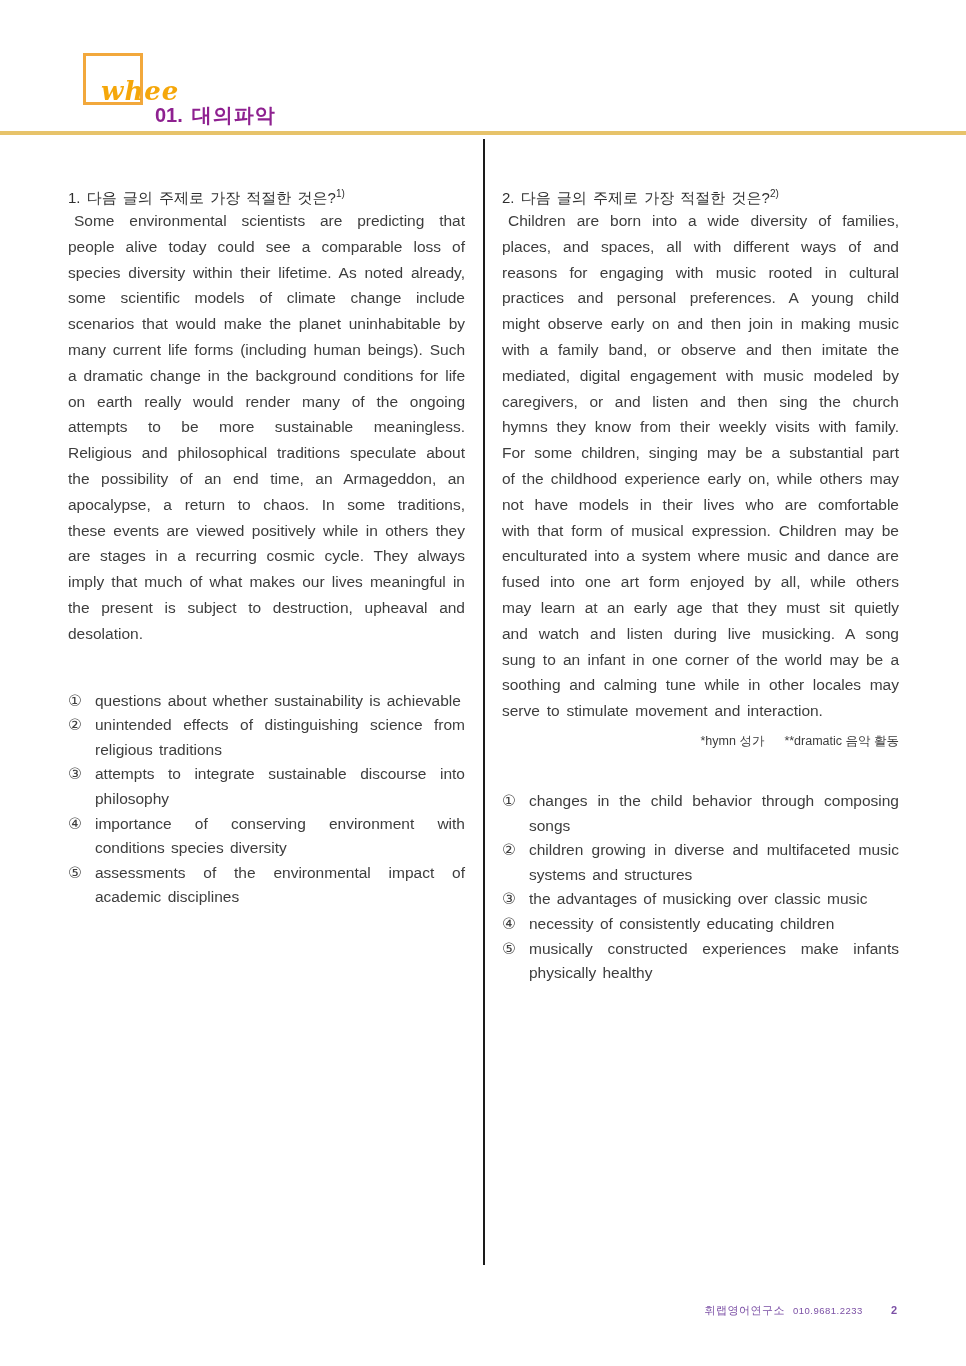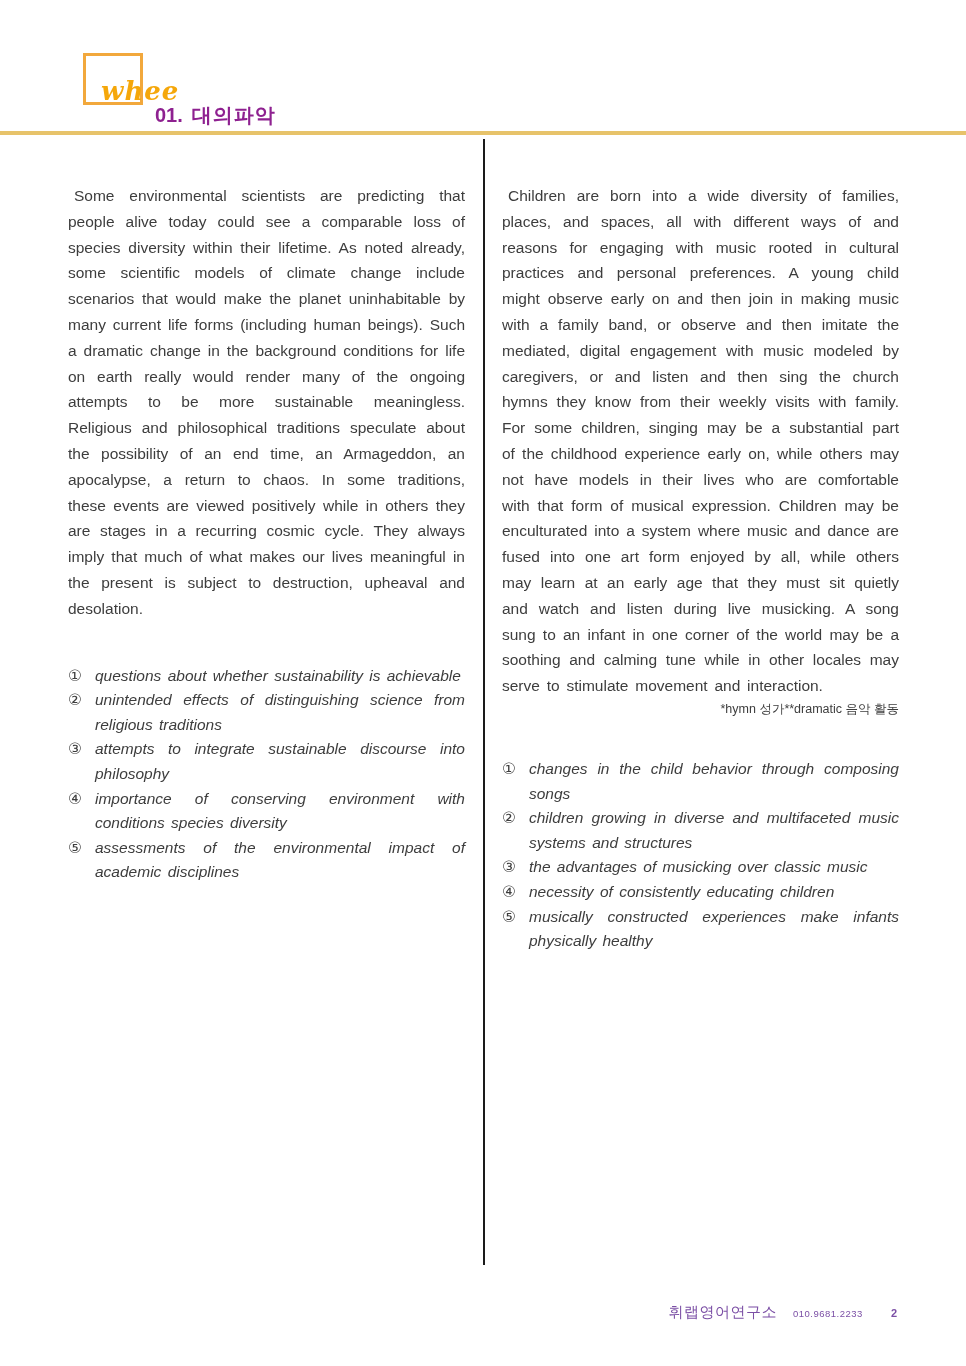--- a/index.html
+++ b/index.html
@@ -54,53 +54,54 @@
   }
   .q-header sup { font-size:10px; vertical-align:super; }
   .passage {
     font-size:15.5px; line-height:25.8px;
     text-align:justify; text-align-last:left;
     word-spacing:2.5px;
     text-indent:6px;
     color:var(--body_text,#3d3d3d);
   }
   .glossary {
-    margin-top:2px;
-    display:flex; justify-content:flex-end; 
+    margin-top:9px;
+    display:flex; justify-content:flex-end; gap:20px;
     font-size:12.5px; line-height:17px;
     color:var(--body_text,#3d3d3d);
   }
   .options { list-style:none; margin-top:42px; }
   .col-right .options { margin-top:39px; }
   .options li { display:flex; font-size:15.5px; line-height:24.6px; }
   .options .marker { flex:0 0 27px; width:27px; }
   .options .opt-text {
-    flex:1; text-align:justify; text-align-last:left; word-spacing:2px;font-style:italic;
+    flex:1; text-align:justify; text-align-last:left; word-spacing:2px;
   }
   
   .footer {
     position:absolute; top:1303px; left:0; width:897px;
     display:flex; justify-content:flex-end; align-items:baseline;
     color:var(--footer_purple,#7B4FA5);
   }
-  .footer .brand { font-size:15px; letter-spacing:0.5px; }
-  .footer .phone { font-size:9.5px; margin-left:16px; letter-spacing:0.5px; }
+  .footer .brand { font-size:11px; letter-spacing:0.5px; }
+  .footer .phone { font-size:9.5px; margin-left:8px; letter-spacing:0.5px; }
   .footer .pagenum { font-size:11px; font-weight:bold; margin-left:28px; }
 </style>
 </head>
 <body>
 
 <div class="logo-box"></div>
 <div class="logo-text">whee</div>
 <div class="chapter"><span class="chapter-num">01.</span><span class="chapter-title">대의파악</span></div>
 <div class="header-rule"></div>
 
 <div class="column-divider"></div>
 
 <section class="col col-left">
+  <div class="q-header"><span>1.</span>&nbsp;<span>다음 글의 주제로 가장 적절한 것은?</span><sup>1)</sup></div>
 
   <p class="passage">Some environmental scientists are predicting that people alive today could see a comparable loss of species diversity within their lifetime. As noted already, some scientific models of climate change include scenarios that would make the planet uninhabitable by many current life forms (including human beings). Such a dramatic change in the background conditions for life on earth really would render many of the ongoing attempts to be more sustainable meaningless. Religious and philosophical traditions speculate about the possibility of an end time, an Armageddon, an apocalypse, a return to chaos. In some traditions, these events are viewed positively while in others they are stages in a recurring cosmic cycle. They always imply that much of what makes our lives meaningful in the present is subject to destruction, upheaval and desolation.</p>
 
   <ul class="options">
     <li>
         <span class="marker">①</span>
         <span class="opt-text">questions about whether sustainability is achievable</span>
       </li>
     <li>
         <span class="marker">②</span>
@@ -115,20 +116,21 @@
         <span class="opt-text">importance of conserving environment with conditions species diversity</span>
       </li>
     <li>
         <span class="marker">⑤</span>
         <span class="opt-text">assessments of the environmental impact of academic disciplines</span>
       </li>
   </ul>
 </section>
 
 <section class="col col-right">
+  <div class="q-header"><span>2.</span>&nbsp;<span>다음 글의 주제로 가장 적절한 것은?</span><sup>2)</sup></div>
 
   <p class="passage">Children are born into a wide diversity of families, places, and spaces, all with different ways of and reasons for engaging with music rooted in cultural practices and personal preferences. A young child might observe early on and then join in making music with a family band, or observe and then imitate the mediated, digital engagement with music modeled by caregivers, or and listen and then sing the church hymns they know from their weekly visits with family. For some children, singing may be a substantial part of the childhood experience early on, while others may not have models in their lives who are comfortable with that form of musical expression. Children may be enculturated into a system where music and dance are fused into one art form enjoyed by all, while others may learn at an early age that they must sit quietly and watch and listen during live musicking. A song sung to an infant in one corner of the world may be a soothing and calming tune while in other locales may serve to stimulate movement and interaction.</p>
 
   <div class="glossary">
     <span>*hymn 성가</span>
     <span>**dramatic 음악 활동</span>
   </div>
 
   <ul class="options">
     <li>

